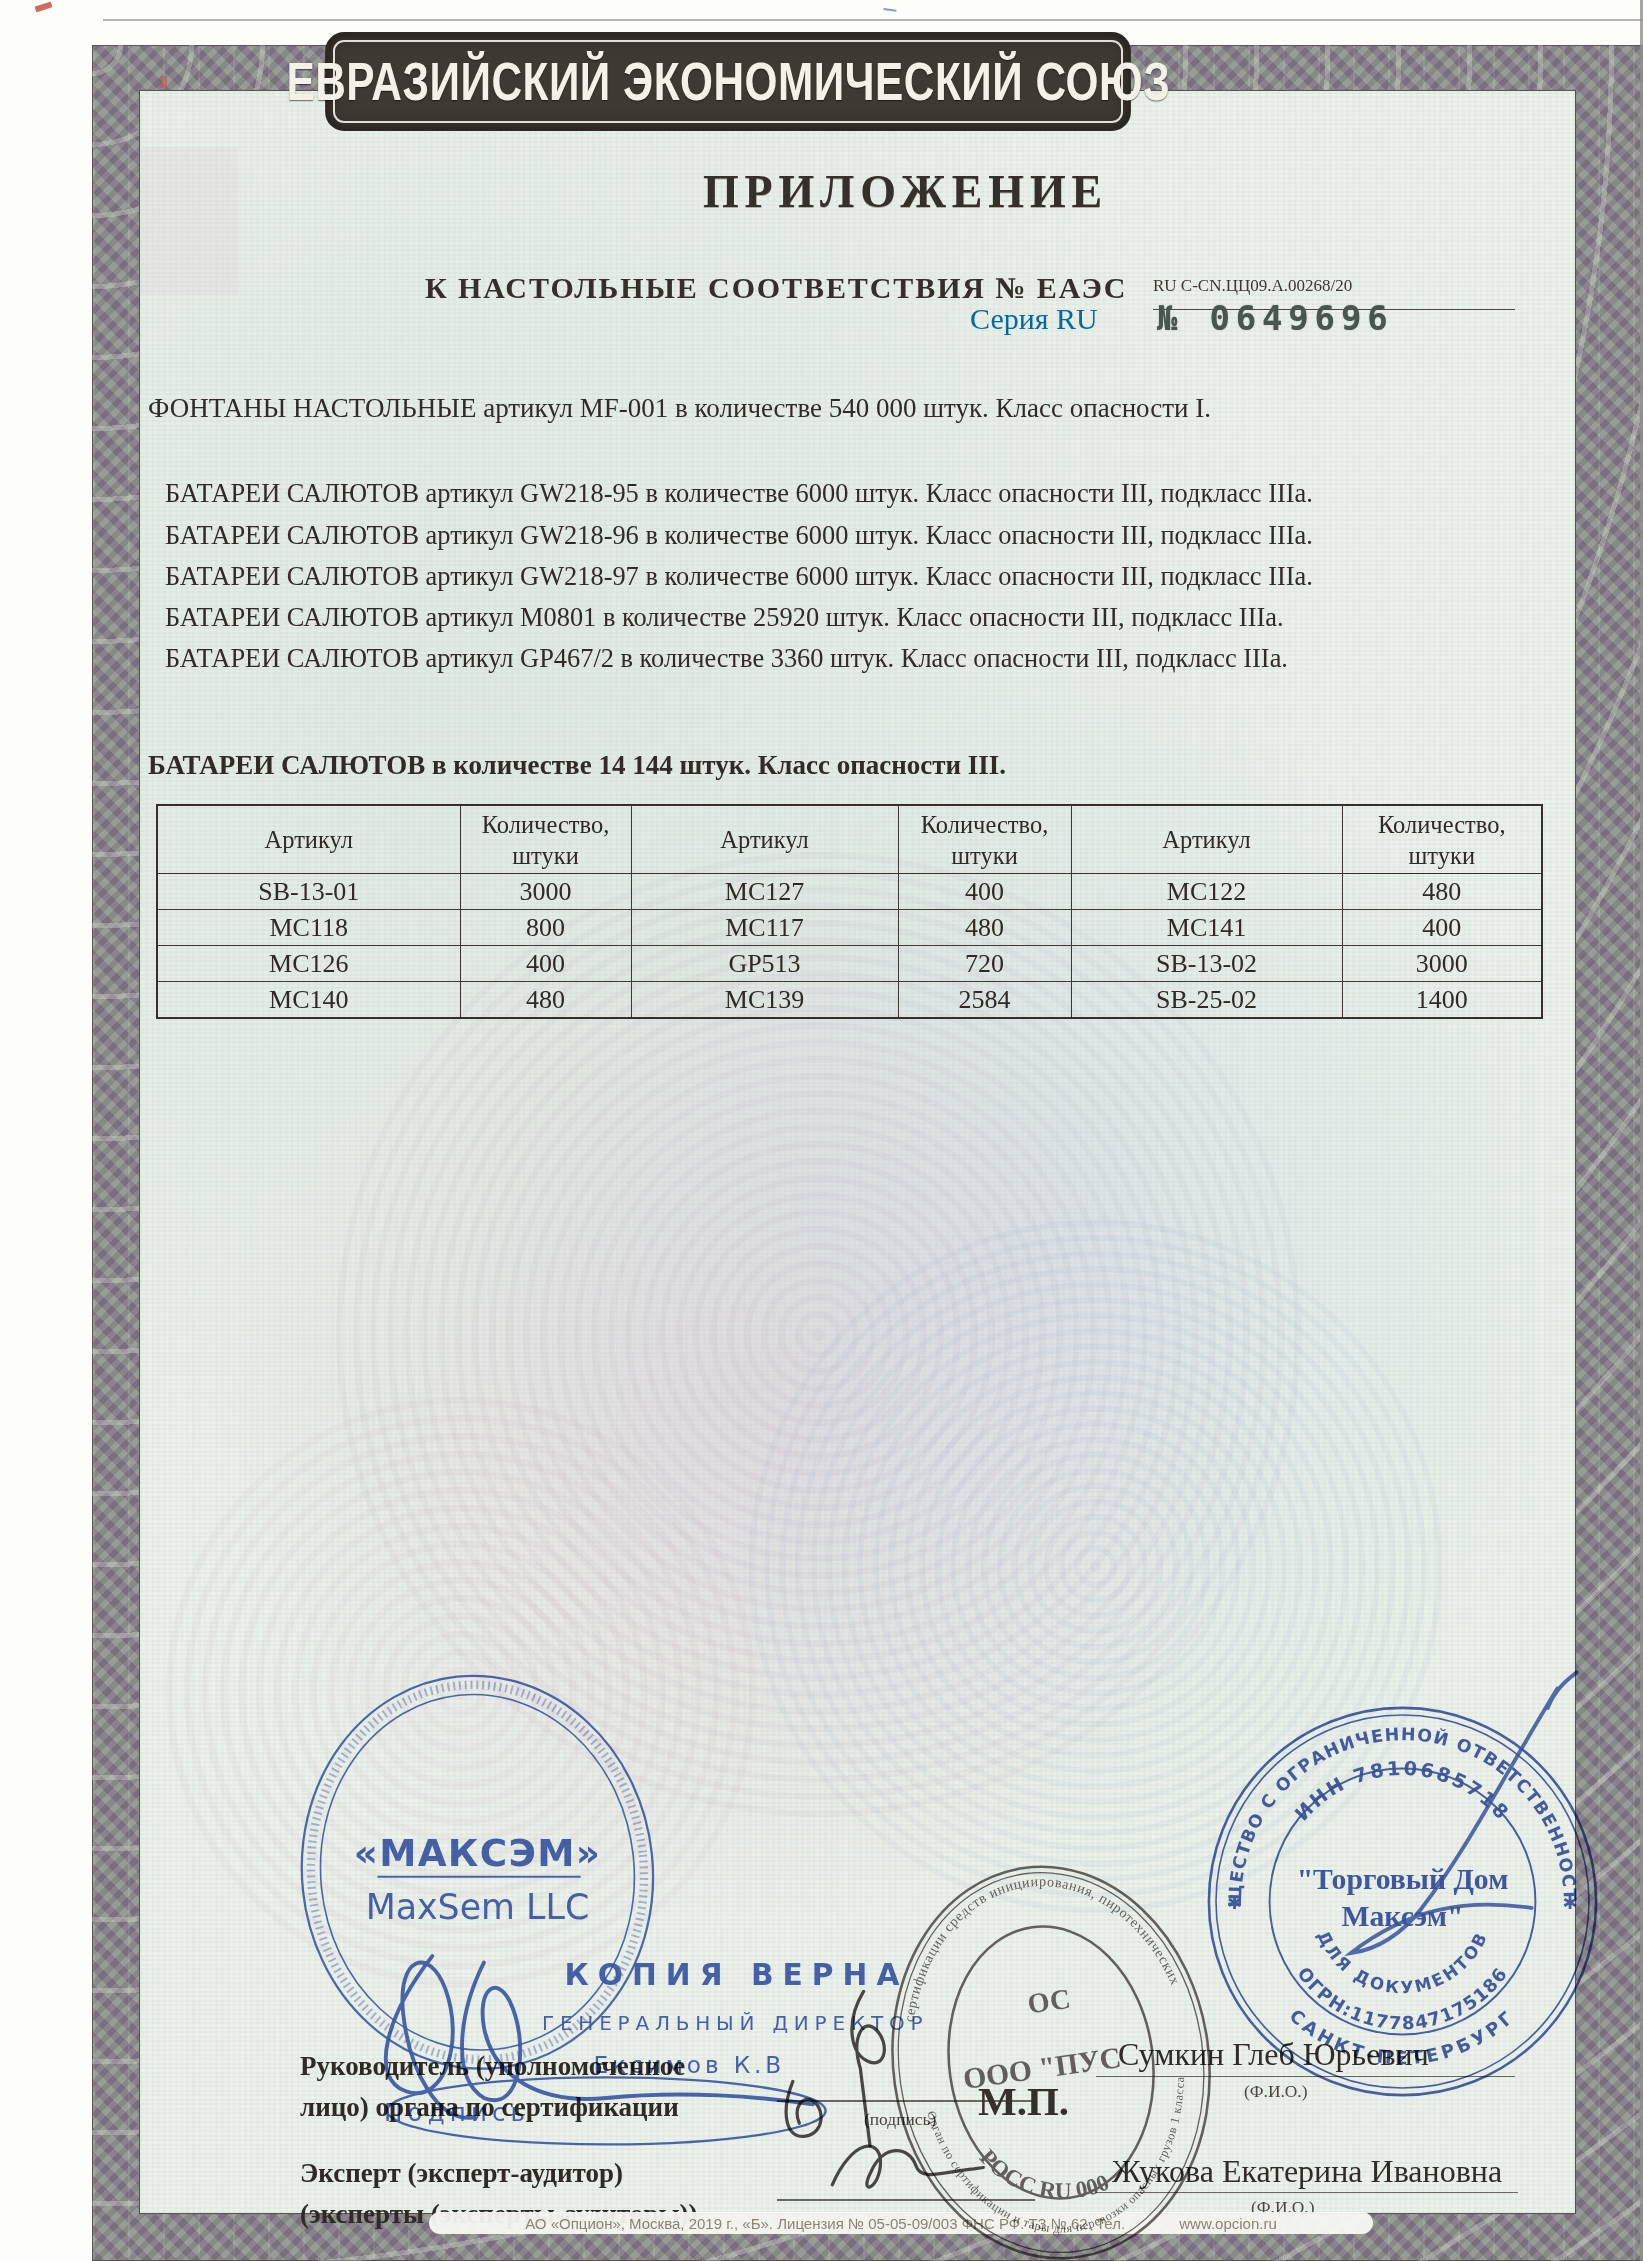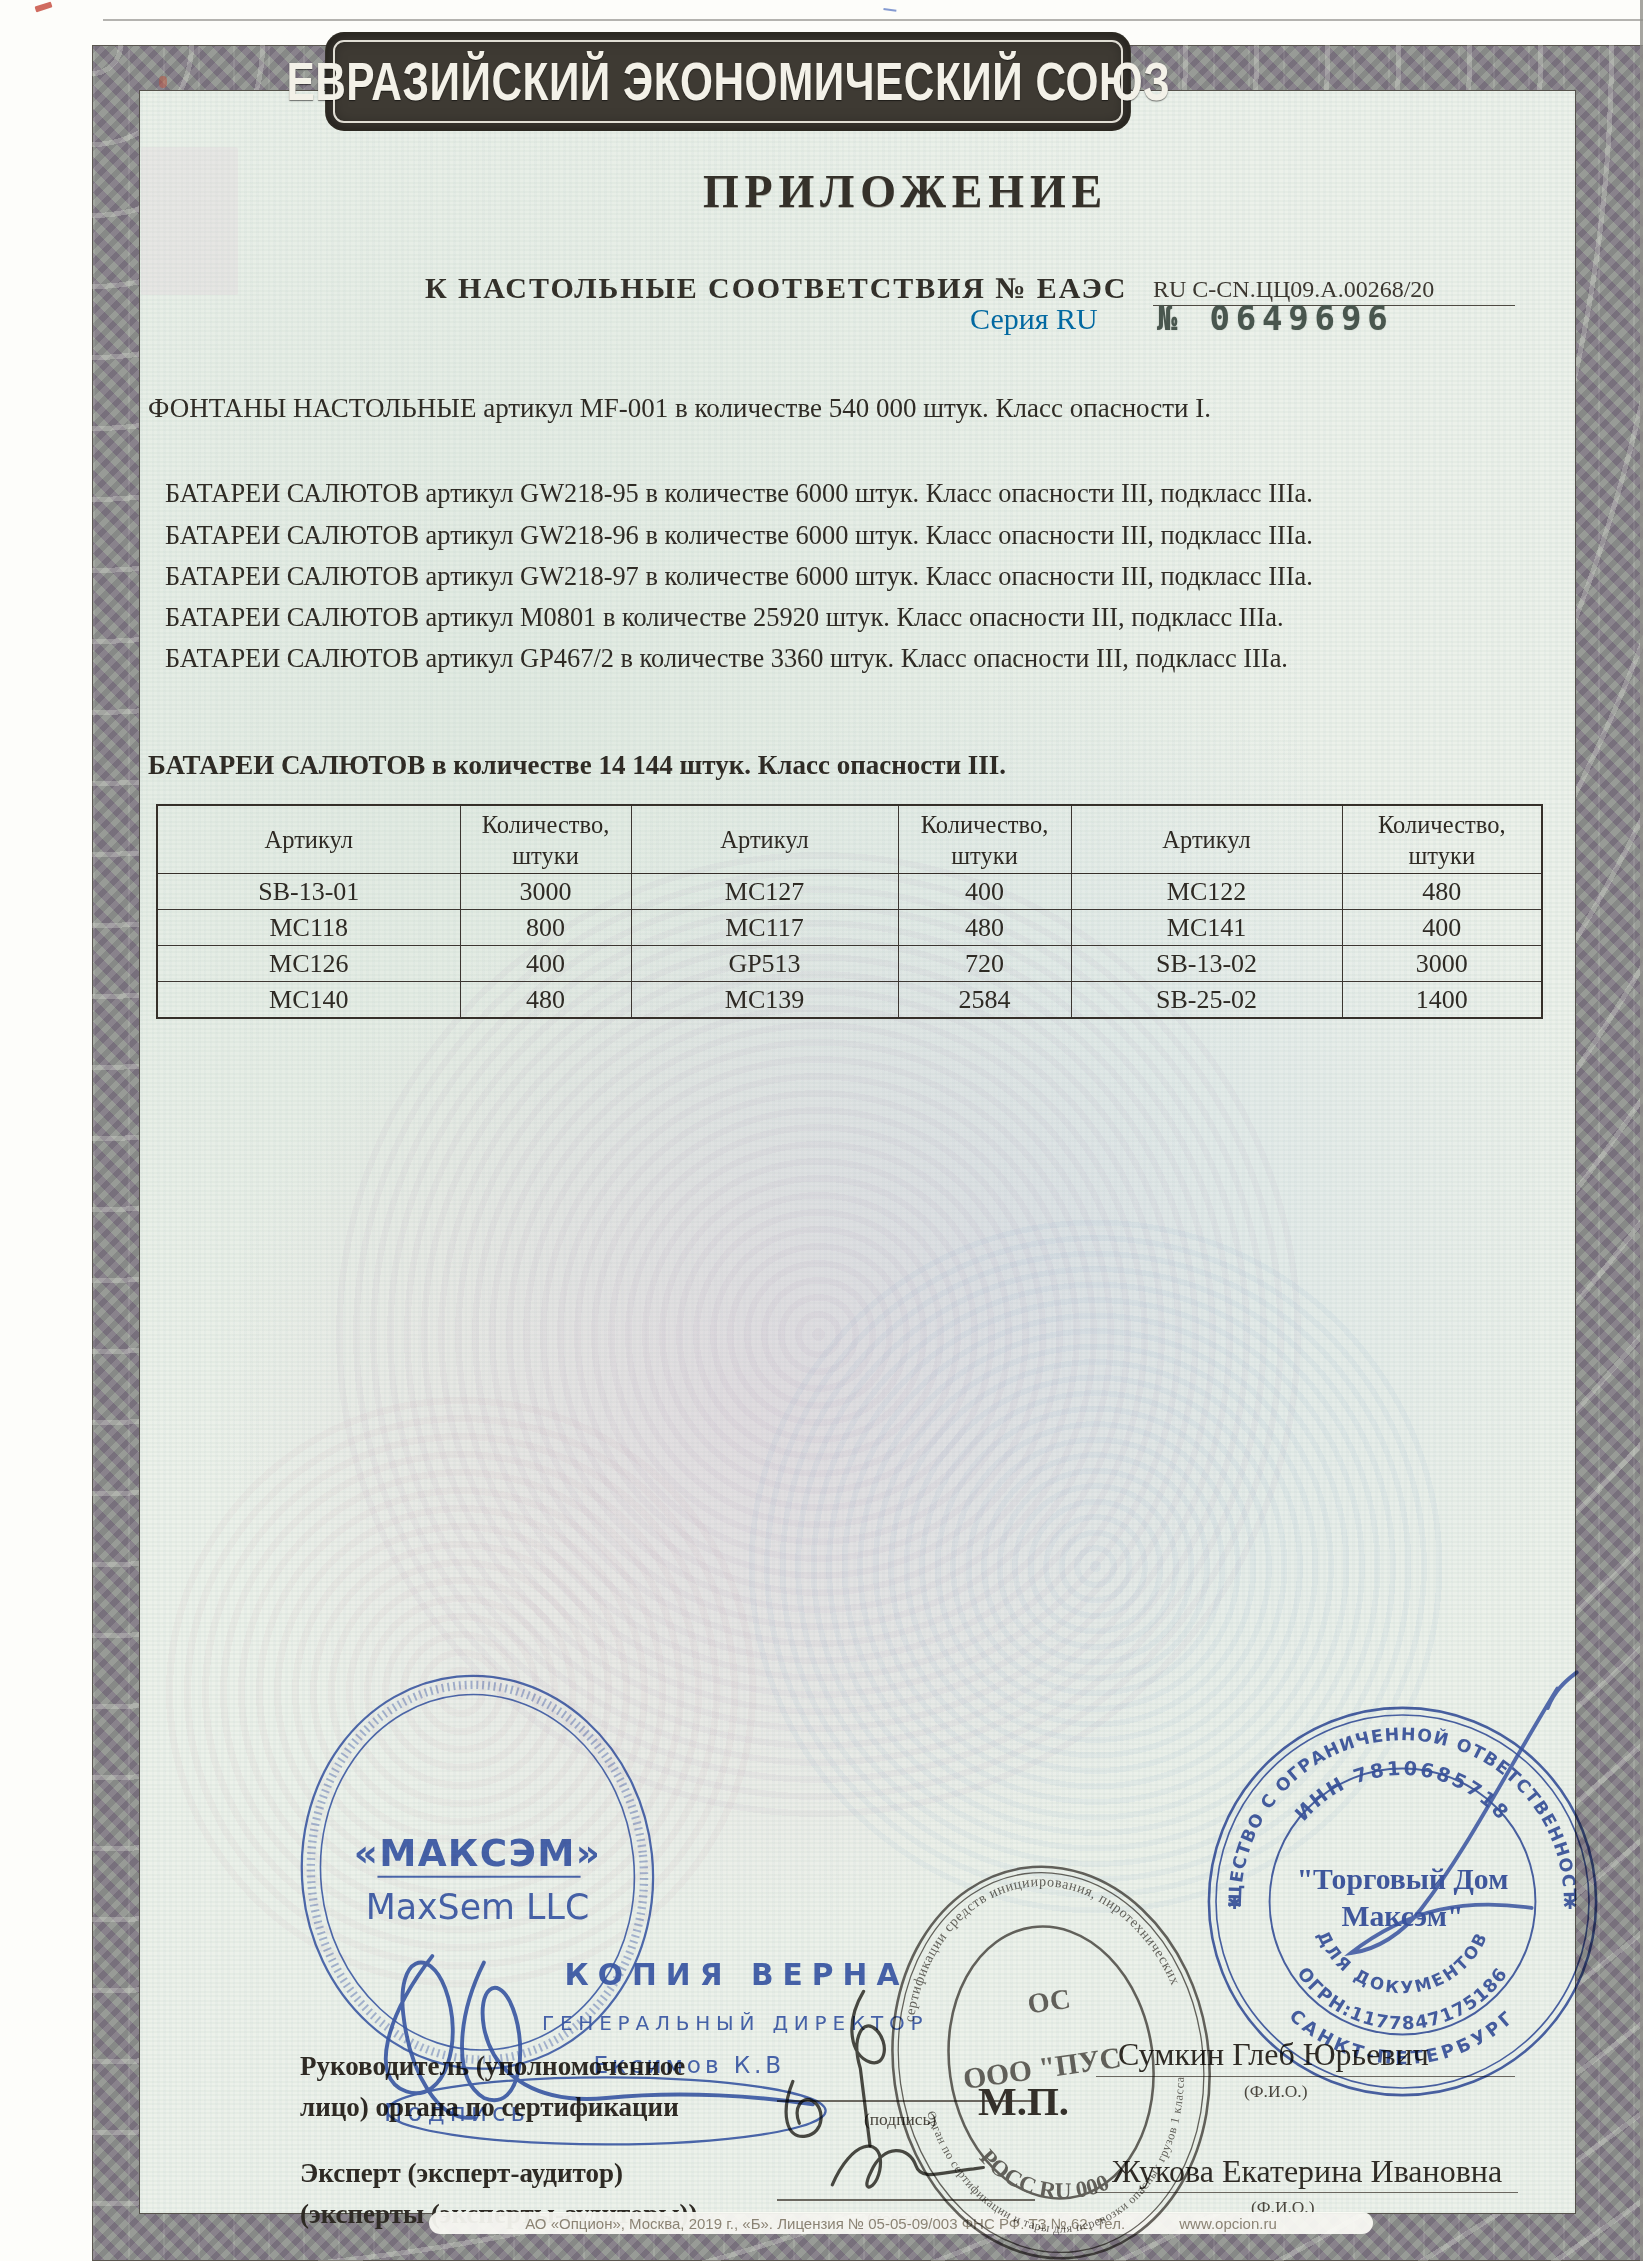--- a/index.html
+++ b/index.html
@@ -48,22 +48,22 @@
   .banner{left:327px;top:34px;width:802px;height:95px;background:#3e3a33;border-radius:17px;
           box-shadow:0 0 0 1.9px #2c2922, inset 0 0 17px rgba(0,0,0,.6);display:flex;align-items:center;justify-content:center;}
   .banner::after{content:"";position:absolute;inset:5.8px;border:2.6px solid rgba(244,242,232,.9);border-radius:11px;}
   .banner-text{font-family:"Liberation Sans", sans-serif;font-weight:900;font-size:53px;letter-spacing:0.6px;
                color:#f3f1e8;transform:scaleX(.80);white-space:nowrap;text-shadow:0 1.3px 1.3px rgba(0,0,0,.55);}
 
   
   .doc-title{left:139px;top:165px;width:1533px;text-align:center;font-weight:bold;font-size:46px;
              letter-spacing:5.8px;color:#35312a;text-shadow:0 0.6px 0.6px rgba(70,60,50,.35);}
   .cert-prefix{left:425px;top:271px;font-weight:bold;font-size:30px;letter-spacing:1.9px;color:#33302a;white-space:nowrap;}
-  .cert-number{left:1153px;top:276px;width:362px;font-size:24px;color:#3c3831;white-space:nowrap;
-               border-bottom:1.9px solid #4e4a42;padding-bottom:2px;}
+  .cert-number{left:1153px;top:276px;width:362px;font-size:17px;color:#3c3831;white-space:nowrap;
+               border-bottom:1.9px solid #4e4a42;padding-bottom:13px;}
   .series{left:970px;top:302px;font-size:30px;color:#0369a1;}
   .serial{left:1157px;top:298px;font-family:"DejaVu Sans Mono", monospace;font-weight:bold;font-size:34px;
           letter-spacing:5.8px;color:#49564e;text-shadow:0 0 1.3px rgba(73,86,78,.4);}
 
   
   .par{left:148px;font-size:27px;white-space:nowrap;color:#2f2b25;}
   .p-fountains{top:393px;}
   .bat-line{position:absolute;left:148px;font-size:26.4px;white-space:nowrap;color:#2f2b25;margin-left:17px;}
   .table-intro{top:750px;font-weight:600;}
 

